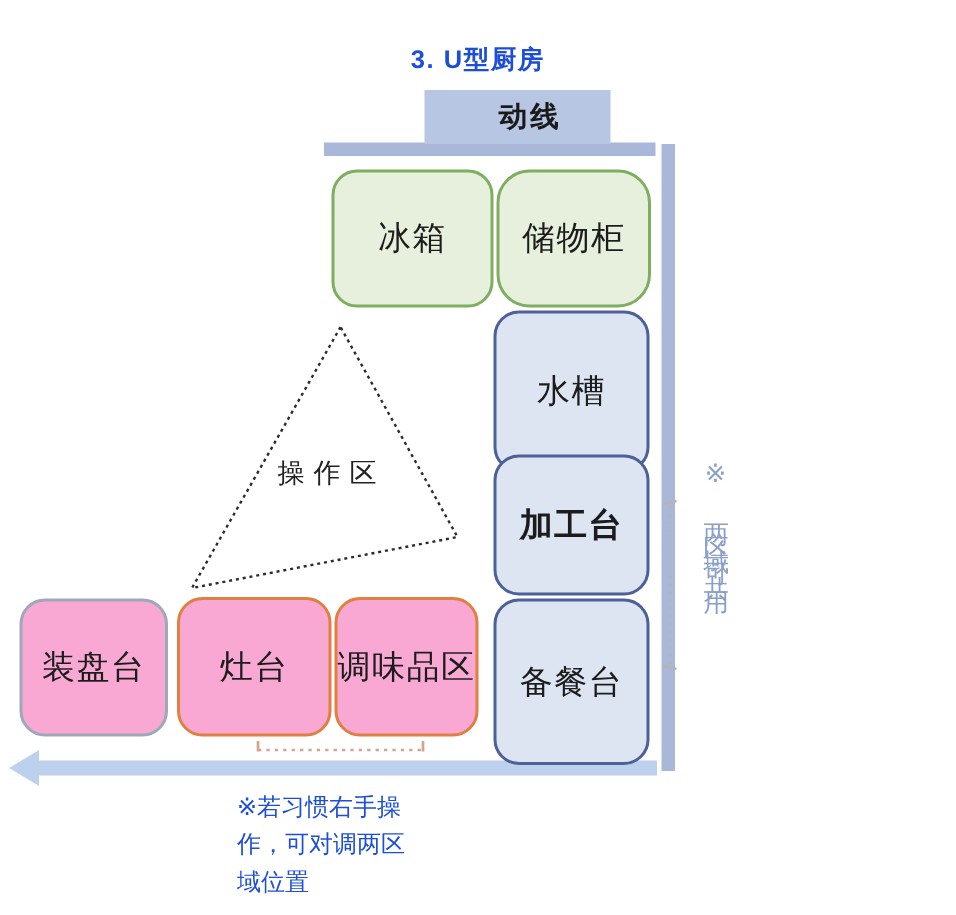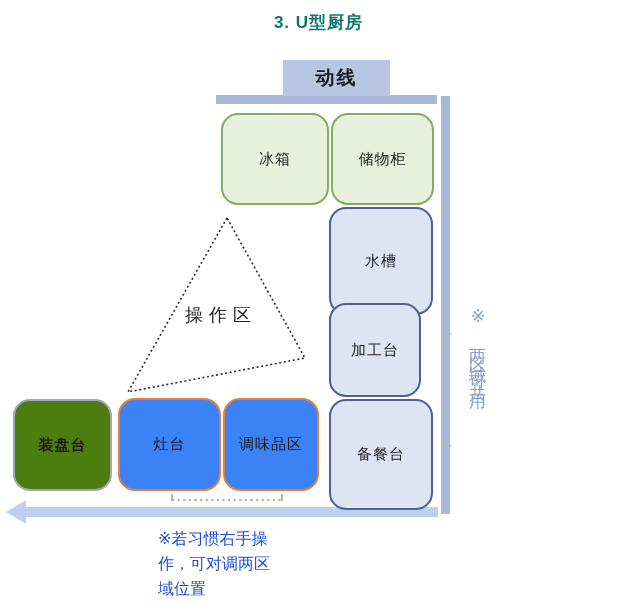--- a/index.html
+++ b/index.html
@@ -9,62 +9,62 @@
   }
   .canvas {
     position: relative;
     width: 637px;
     height: 610px;
     background: #ffffff;
     overflow: hidden;
   }
   .title {
     position: absolute;
-    left: 0; right: 0; top: 11px;
+    left: 0; right: 0; top: 28px;
     text-align: center;
-    color: #0f766e;
+    color: #1d4ed8;
     font-size: 17px;
     font-weight: 700;
     letter-spacing: 1px;
   }
   .svg-layer {
     position: absolute;
     left: 0; top: 0;
     pointer-events: none;
   }
   .flow-label {
     position: absolute;
     left: 283px; top: 60px;
     width: 107px; height: 36px;
     background: #b7c6e3;
     color: #1a1a1a;
     font-size: 19px;
     font-weight: 700;
     letter-spacing: 2px;
-    display: flex; align-items: center; justify-content: center;
+    display: flex; align-items: center; justify-content: center; padding-left: 17px;
   }
   .box {
     position: absolute;
     display: flex; align-items: center; justify-content: center;
-    font-size: 15px;
+    font-size: 22px;
     color: #1c1c1c;
     border-radius: 17px;
     border: 2px solid;
     box-sizing: border-box;
     letter-spacing: 1px;
   }
   .green  { background: #e6f0dc; border-color: #7fae60; }
   .blue   { background: #dde5f3; border-color: #4d6097; }
-  .orangeb{ background: #3b82f6; border-color: #e08040; }
-  .gray   { background: #4d7c0f; border-color: #9fa8b8; font-weight: bold; }
+  .orangeb{ background: #f9a8d4; border-color: #e08040; }
+  .gray   { background: #f9a8d4; border-color: #9fa8b8; }
 
   .box-fridge    { left: 221px; top: 113px; width: 108px; height: 92px; }
-  .box-storage   { left: 331px; top: 113px; width: 103px; height: 92px; }
+  .box-storage   { left: 331px; top: 113px; width: 103px; height: 92px; border-radius: 22px; }
   .box-sink      { left: 329px; top: 207px; width: 104px; height: 108px; }
-  .box-prep      { left: 329px; top: 303px; width: 92px; height: 94px; }
+  .box-prep      { left: 329px; top: 303px; width: 104px; height: 94px; font-weight: bold; }
   .box-serving   { left: 329px; top: 399px; width: 104px; height: 111px; }
   .box-plating   { left: 13px;  top: 399px; width: 99px;  height: 92px; }
   .box-stove     { left: 118px; top: 398px; width: 103px; height: 93px; }
   .box-seasoning { left: 223px; top: 398px; width: 96px; height: 93px; }
 
   .tri-label {
     position: absolute;
     left: 185px; top: 303px;
     font-size: 18px;
     letter-spacing: 6px;

